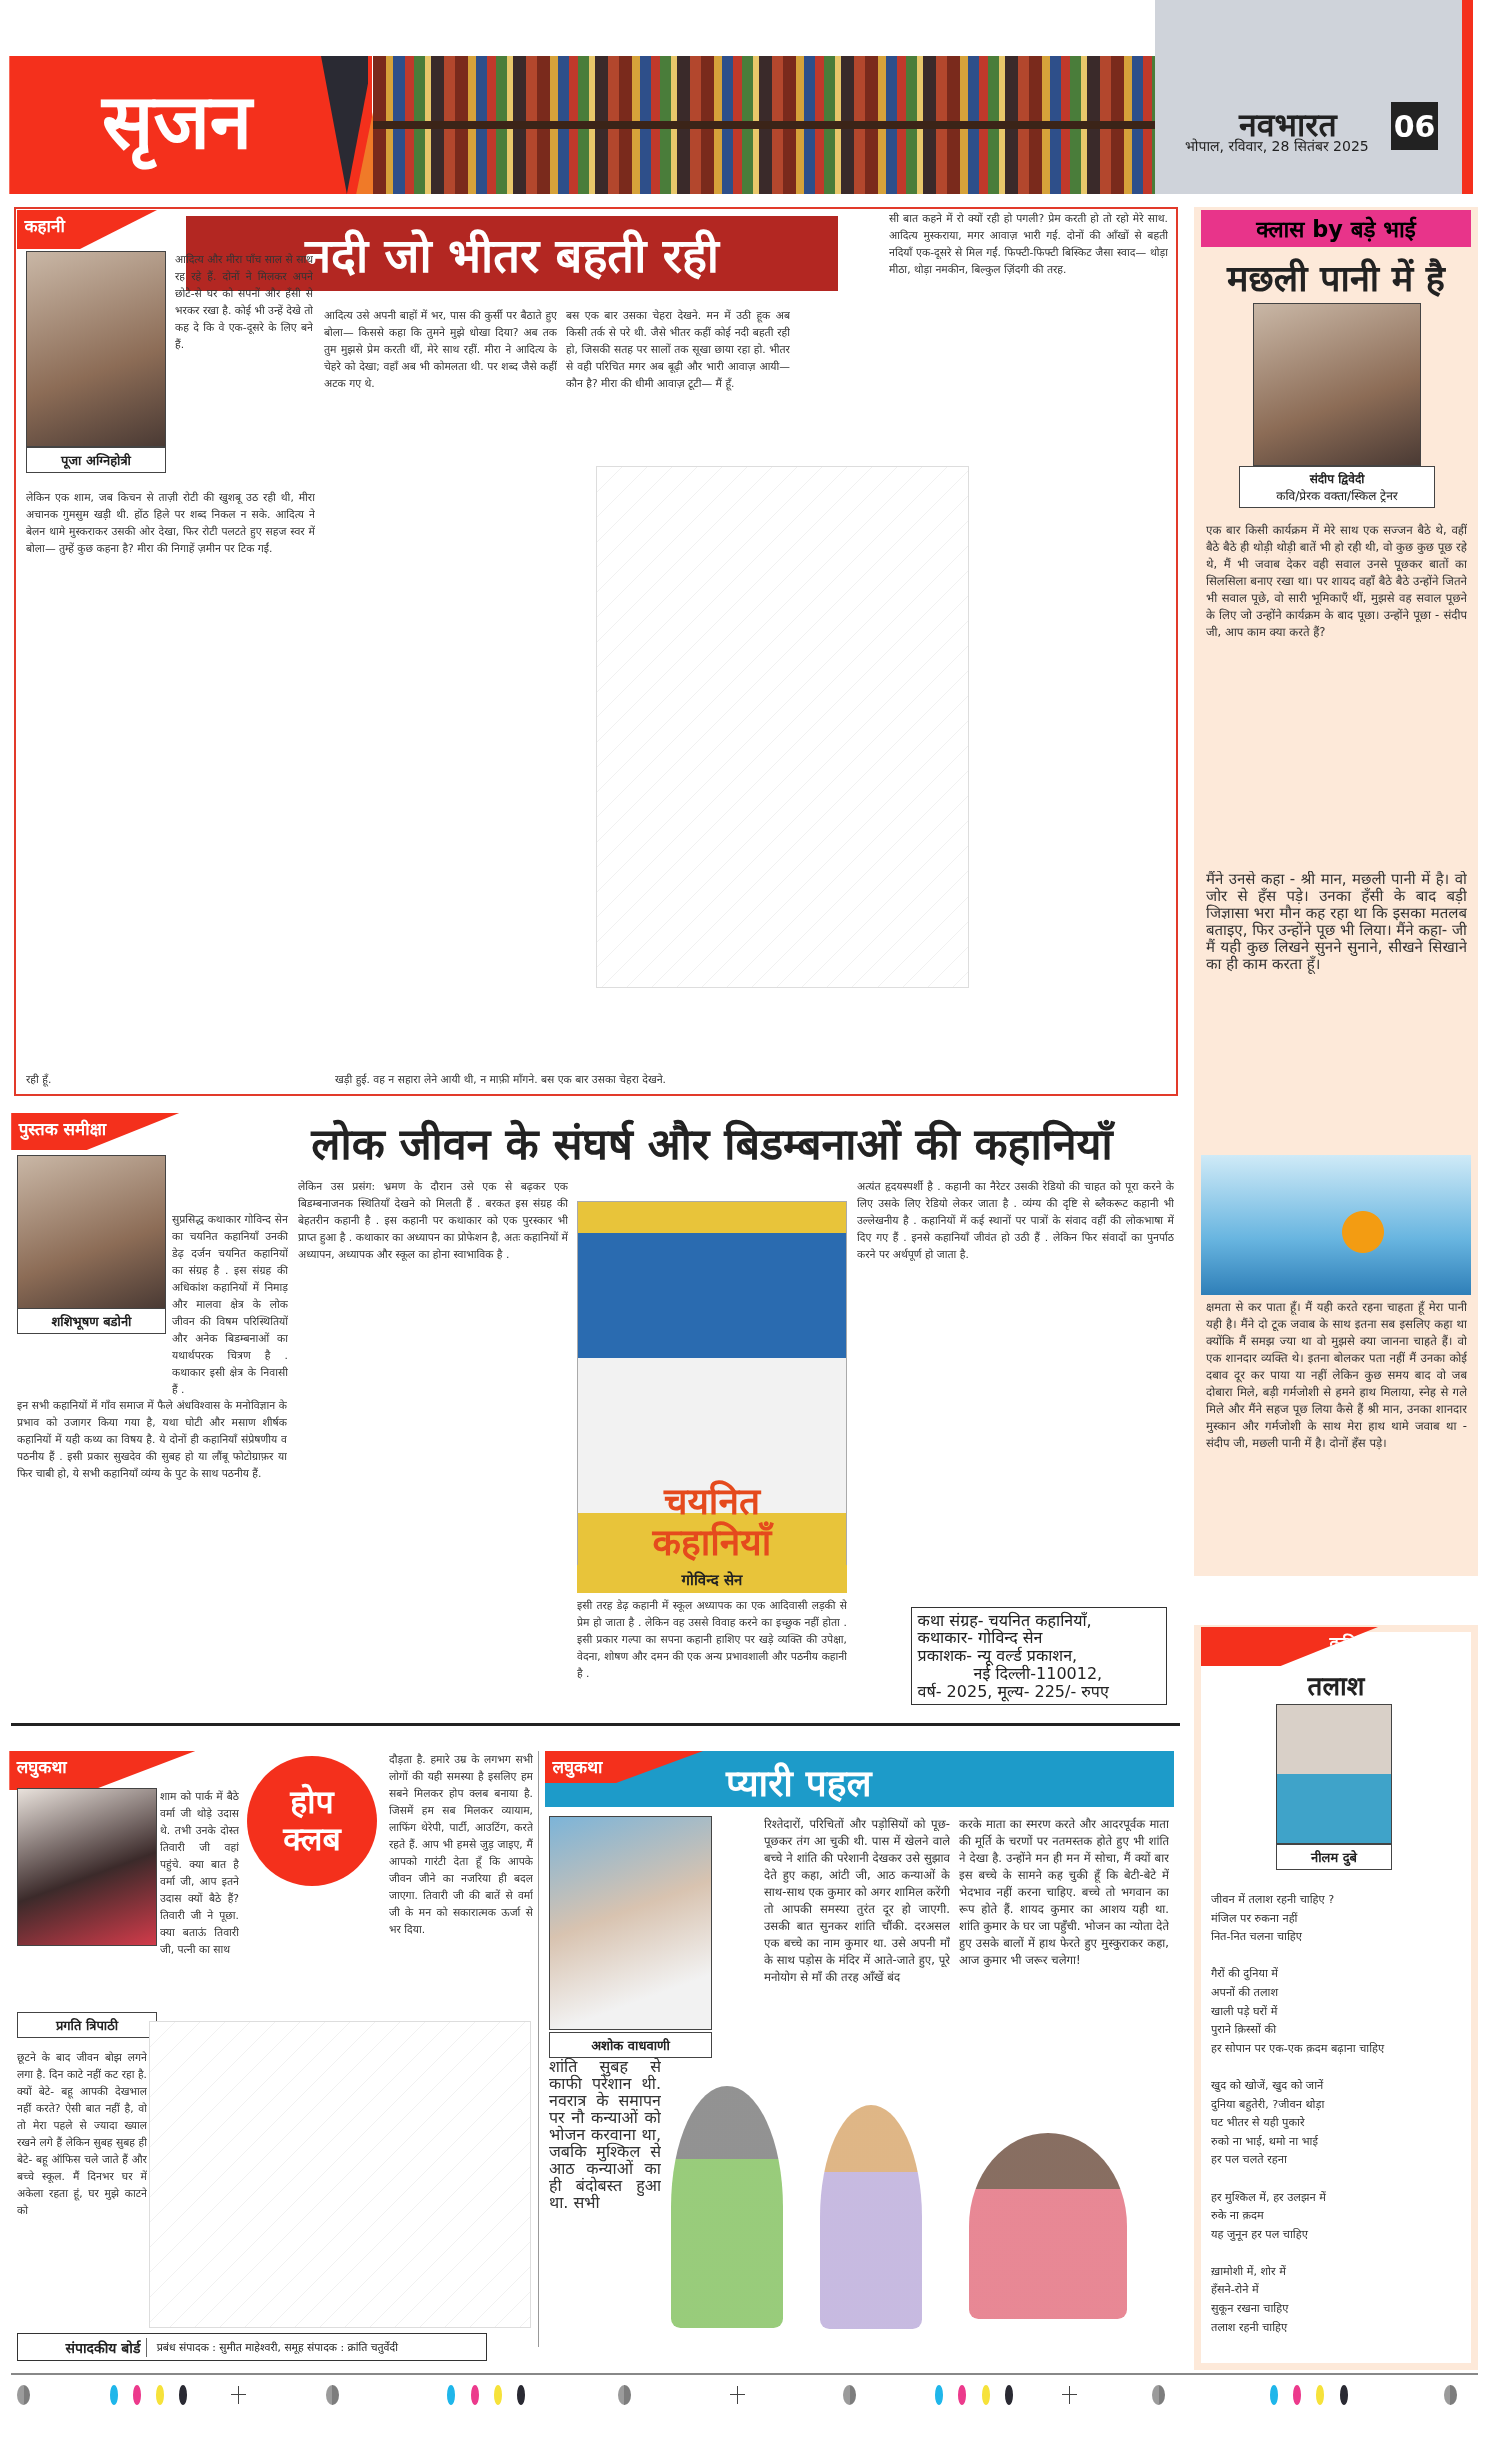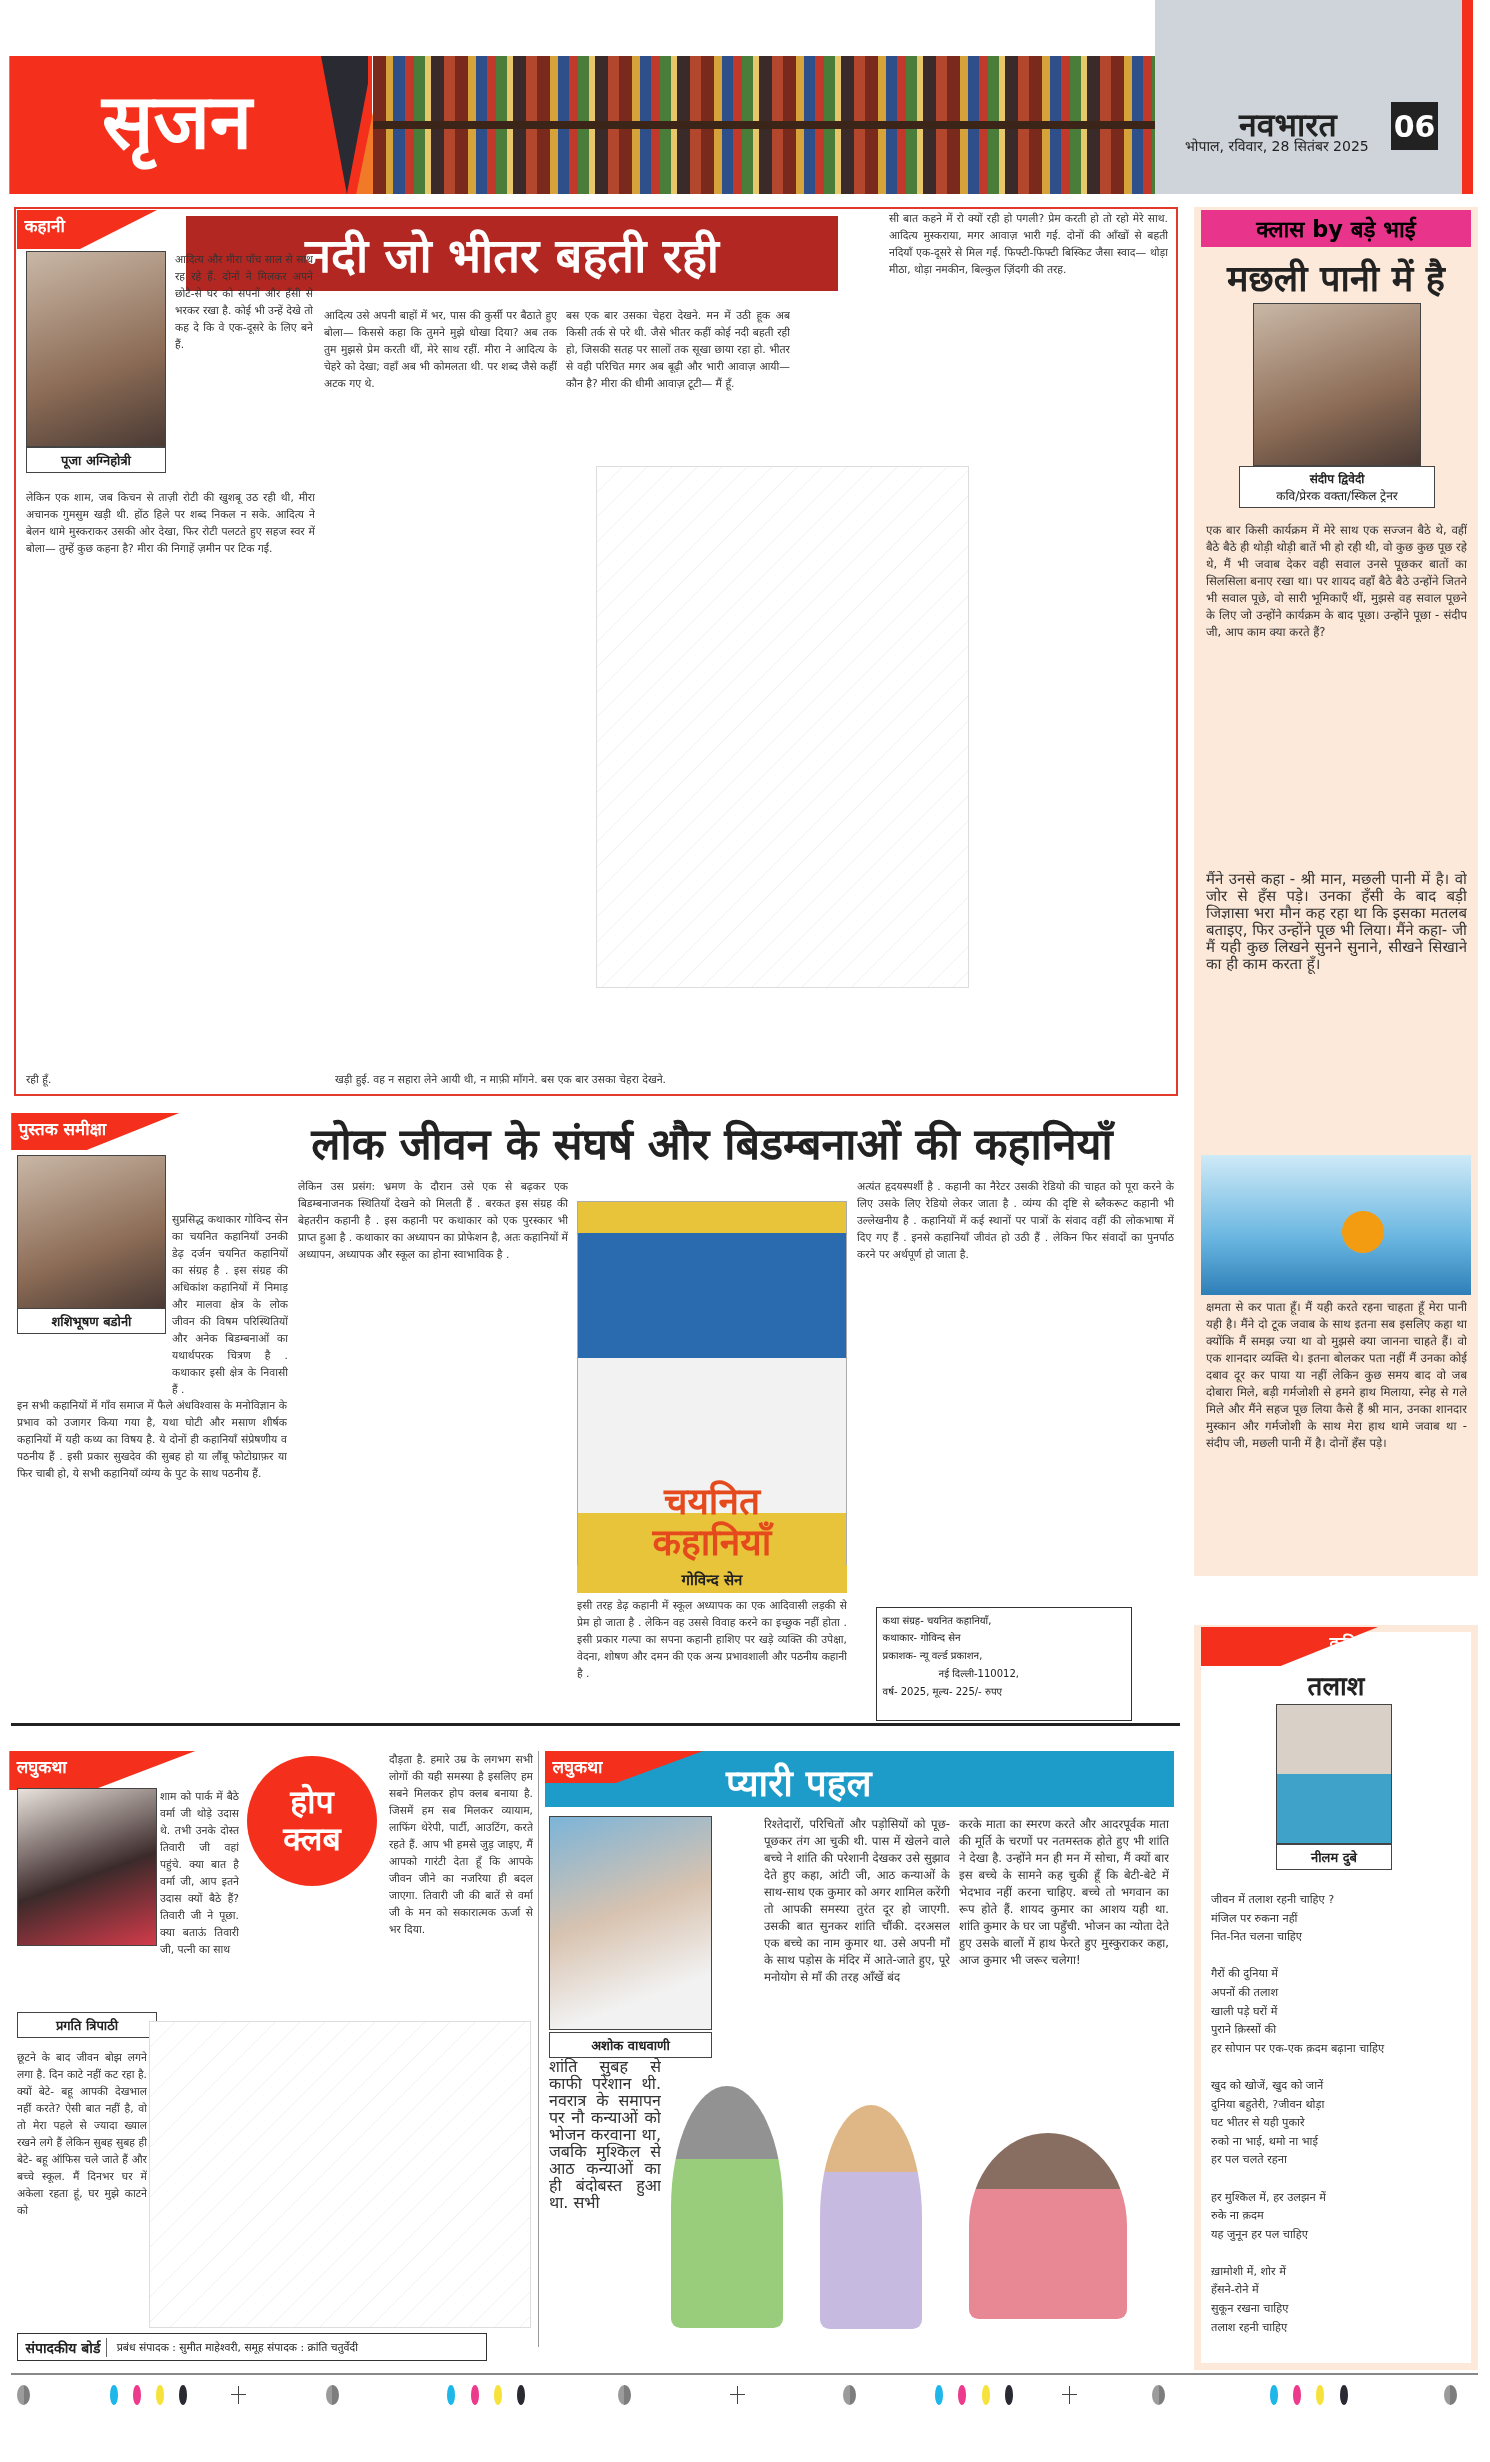--- a/index.html
+++ b/index.html
@@ -34,41 +34,41 @@
   .class-banner { left: 1201px; top: 210px; width: 270px; height: 37px; background: #e8348a; color: #000000; font-size: 22.4px; font-weight: bold; display: flex; align-items: center; justify-content: center; }
   .class-title { left: 1201px; top: 253px; width: 270px; text-align: center; font-size: 36px; font-weight: bold; color: #222; }
   .fish { left: 1201px; top: 1155px; width: 270px; height: 140px; background: radial-gradient(circle at 60% 55%, #f39c12 0 20.5px, transparent 21.4px), linear-gradient(180deg, #cfeaf7, #68b5e0 60%, #2f7fb8); }
 
   
   .flag-review { left: 11.2px; top: 1113px; width: 168px; height: 37px; }
   .review-headline { left: 251px; top: 1113px; width: 922px; text-align: center; font-size: 43px; font-weight: bold; color: #222; }
   .book-cover { left: 577px; top: 1201px; width: 270px; height: 391px; background: linear-gradient(180deg, #e8c43a 0 8%, #2a6bb0 8% 40%, #f2f2f2 40% 80%, #e8c43a 80%); border: 0.9px solid #aaa; }
   .book-title { left: 605px; top: 1481px; width: 214px; text-align: center; font-size: 37px; font-weight: bold; color: #e54a1d; line-height: 41px; }
   .book-author-band { left: 577px; top: 1565px; width: 270px; height: 28px; background: #e8c43a; font-size: 15px; font-weight: bold; color: #222; display: flex; align-items: center; justify-content: center; }
-  .info-box { left: 876px; top: 1607px; width: 256px; height: 114px; border: 0.9px solid #333; padding: 3.7px 5.6px; font-size: 10px; line-height: 17.7px; }
+  .info-box { left: 911px; top: 1607px; width: 256px; height: 98px; border: 0.9px solid #333; padding: 3.7px 5.6px; font-size: 16px; line-height: 17.7px; }
   .review-rule { left: 11.2px; top: 1723px; width: 1169px; height: 2.8px; background: #222; }
 
   
   .kavita-box { left: 1194px; top: 1625px; width: 284px; height: 745px; background: #fff; border: 7.5px solid #fde9d9; }
   .flag-kavita { left: 1201px; top: 1627px; width: 177px; height: 39px; text-align: right; }
   .poem-title { left: 1201px; top: 1667px; width: 270px; text-align: center; font-size: 26px; font-weight: bold; }
   .poem { left: 1211px; top: 1891px; width: 261px; font-size: 11.2px; line-height: 18.6px; color: #333; white-space: pre-line; }
 
   
   .flag-laghu1 { left: 9.3px; top: 1751px; width: 186px; height: 39px; }
   .hope-circle { left: 247px; top: 1756px; width: 130px; height: 130px; border-radius: 50%; background: #f4301c; color: #fff; font-size: 32px; font-weight: bold; display: flex; flex-direction: column; align-items: center; justify-content: center; line-height: 37px; }
   .col-divider { left: 538px; top: 1751px; width: 0.9px; height: 596px; background: #999; }
 
   
   .flag-laghu2 { left: 545px; top: 1751px; width: 158px; height: 32px; }
   .pahal-banner { left: 545px; top: 1751px; width: 629px; height: 56px; background: #1d9bc9; }
   .pahal-title { left: 726px; top: 1756px; font-size: 37px; font-weight: bold; color: #fff; }
 
   .editorial { left: 17px; top: 2333px; width: 470px; height: 28px; border: 0.9px solid #333; background: #fff; display: flex; align-items: center; gap: 9.3px; padding: 0 7.5px; }
-  .ed-label { font-size: 14px; font-weight: bold; border-right: 0.9px solid #666; padding-right: 6px; }
+  .ed-label { font-size: 14px; font-weight: bold; border-right: 0.9px solid #666; padding-right: 6px; margin-left: 40px; }
   .ed-names { font-size: 10.7px; }
   .bottom-rule { left: 11.2px; top: 2373px; width: 1467px; height: 1.9px; background: #888; }
 
   .reg-row { left: 0; top: 2379px; width: 1490px; height: 33px; }
   .dot { position: absolute; width: 13px; height: 20.5px; border-radius: 50%; }
   .gray { background: linear-gradient(90deg, #9b9b9b 50%, #7d7d7d 50%); }
   .cross { position: absolute; width: 15px; height: 18.6px; }
   .cross::before { content: ""; position: absolute; left: 6.5px; top: 0; width: 1.4px; height: 18.6px; background: #444; }
   .cross::after { content: ""; position: absolute; left: 0; top: 8.4px; width: 15px; height: 1.4px; background: #444; }
 </style>

